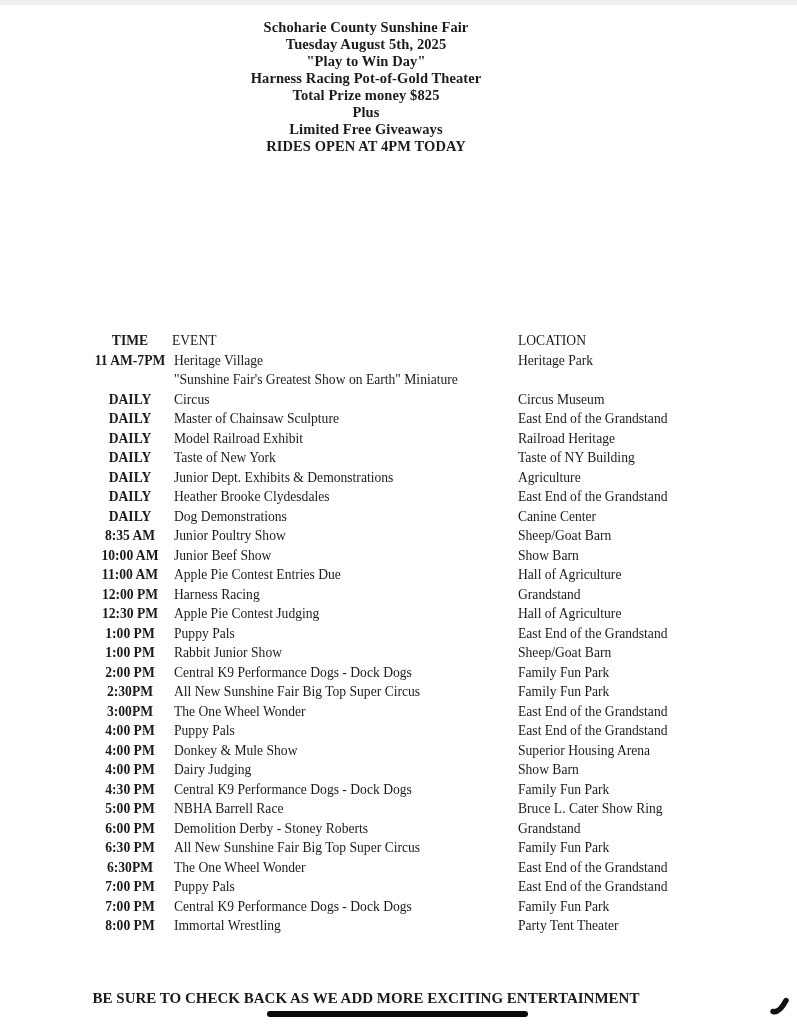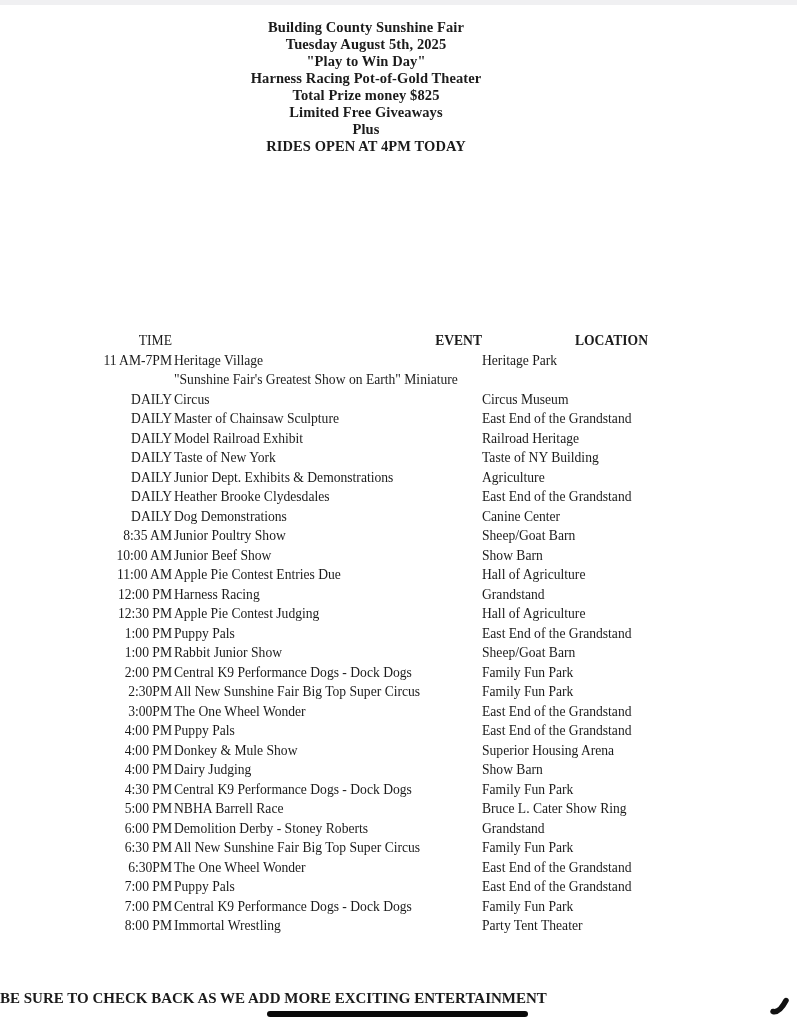--- a/index.html
+++ b/index.html
@@ -27,65 +27,66 @@
     position: absolute; top: 331px; left: 88px; width: 560px;
     font-size: 13.6px;
     line-height: 19.5px;
   }
   .sched-row {
     display: grid;
     grid-template-columns: 84px 310px 166px;
     align-items: end;
   }
   .cell-time {
-    text-align: right;
-    font-weight: normal;
+    text-align: center;
+    font-weight: bold;
     white-space: nowrap;
   }
   .cell-event {
     padding-left: 2px;
     white-space: pre-line;
   }
-  .cell-location { white-space: nowrap; }
+  .cell-location { white-space: nowrap; margin-left: 36px; }
   .sched-header .cell-event,
   .sched-header .cell-location {
-    text-align: right;
-    font-weight: bold;
+    text-align: left;
+    font-weight: normal;
     white-space: nowrap;
     padding-left: 0;
   }
   .footer-note {
     position: absolute; top: 990px; left: 0; width: 732px;
+    text-align: center;
     font-weight: bold;
     font-size: 15px;
     line-height: 17px;
   }
   .footer-bar {
     position: absolute; left: 267px; top: 1011px;
     width: 261px; height: 6px;
     background: #0a0a0a;
     border-radius: 3px;
   }
   .corner-mark {
     position: absolute; left: 770px; top: 996px;
   }
 </style>
 </head>
 <body>
 
 <div class="top-edge"></div>
 
 <header class="title-block">
-    <div class="title-line">Building County Sunshine Fair</div>
+    <div class="title-line">Schoharie County Sunshine Fair</div>
     <div class="title-line">Tuesday August 5th, 2025</div>
     <div class="title-line">"Play to Win Day"</div>
     <div class="title-line">Harness Racing Pot-of-Gold Theater</div>
     <div class="title-line">Total Prize money $825</div>
+    <div class="title-line">Plus</div>
     <div class="title-line">Limited Free Giveaways</div>
-    <div class="title-line">Plus</div>
     <div class="title-line">RIDES OPEN AT 4PM TODAY</div>
   </header>
 
 <section class="schedule">
   <div class="sched-row sched-header">
     <div class="cell-time">TIME</div>
     <div class="cell-event">EVENT</div>
     <div class="cell-location">LOCATION</div>
   </div>
   <div>

